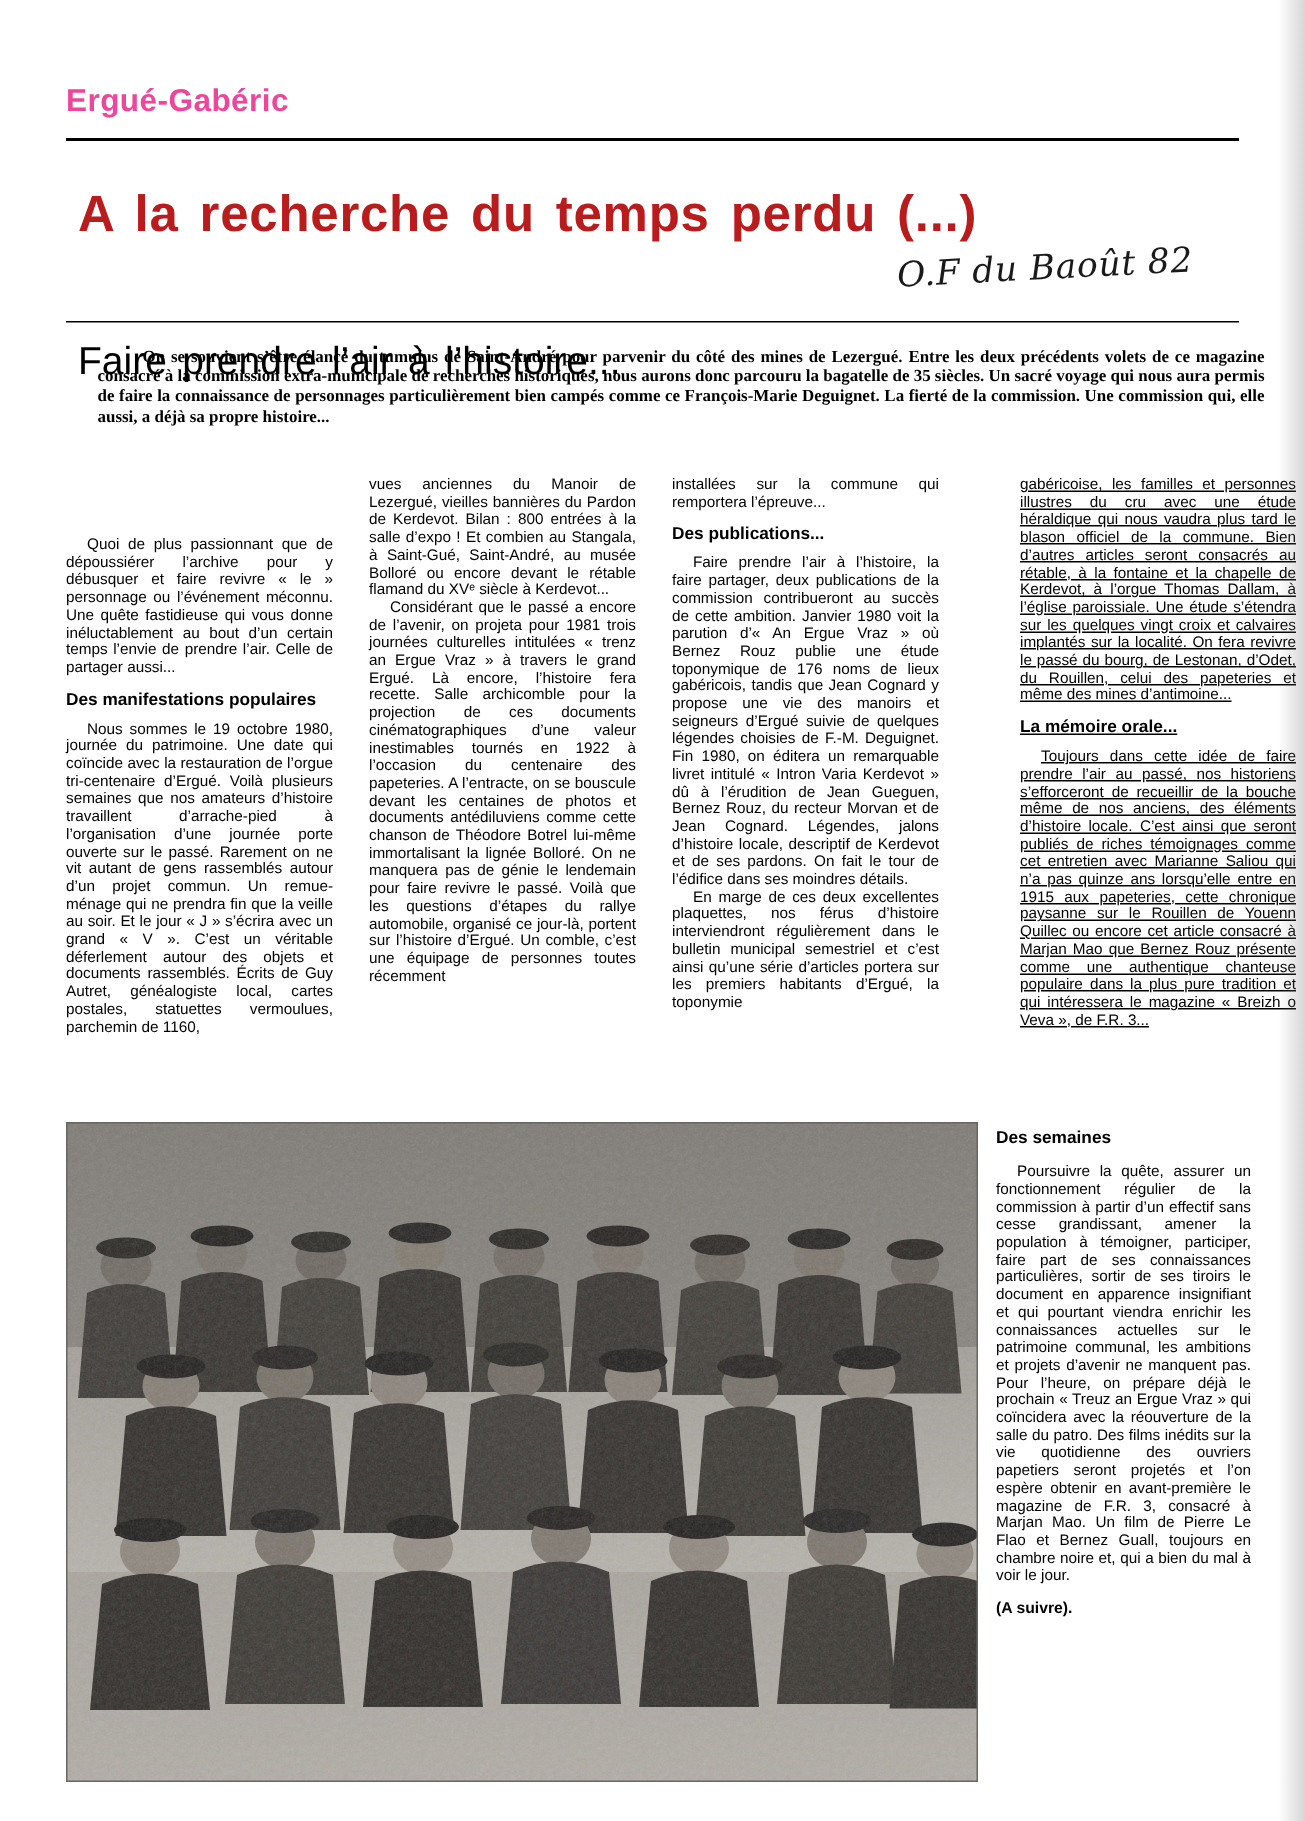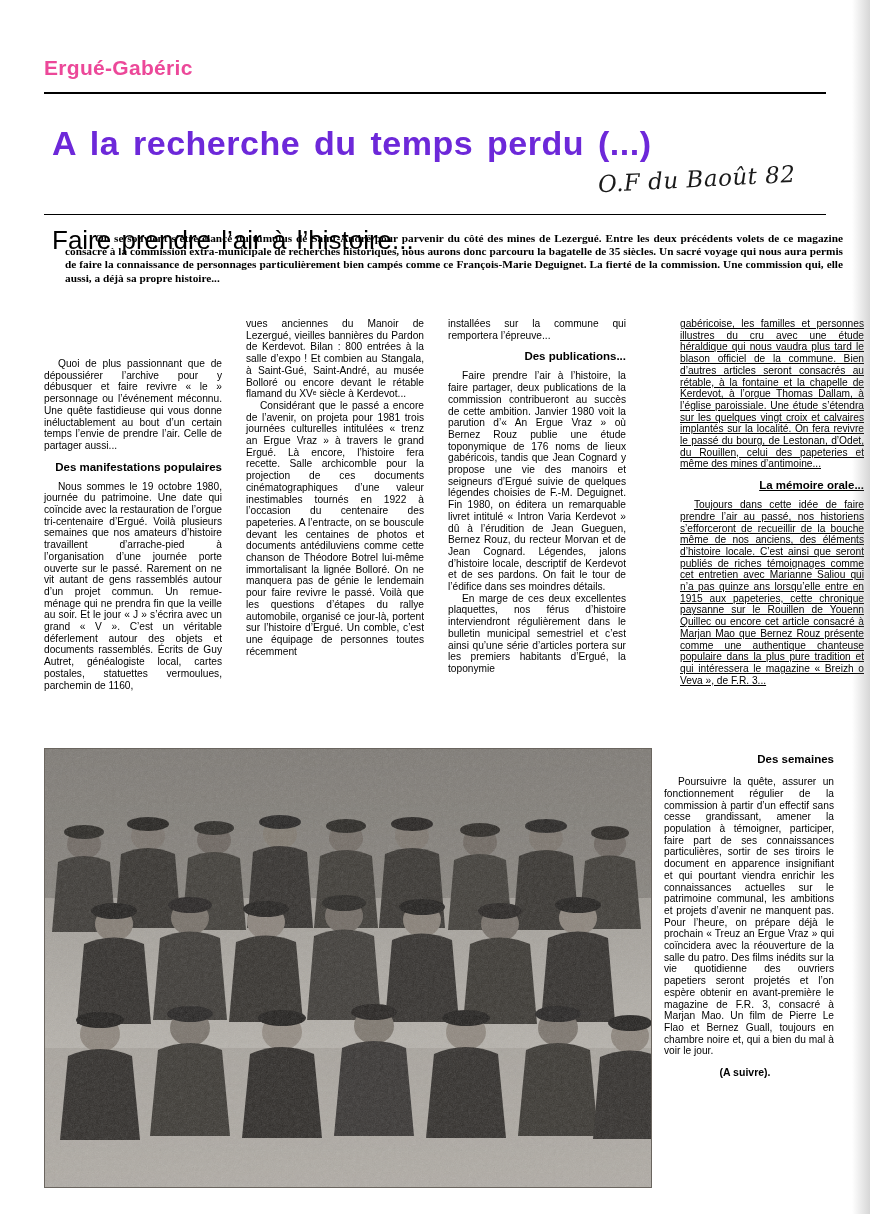--- a/index.html
+++ b/index.html
@@ -35,21 +35,21 @@
     width: 782px; height: 2px;
     background: #000;
   }
   .headline {
     position: absolute;
     left: 52px; top: 124px;
     width: 770px;
     font-size: 34px;
     font-weight: bold;
     letter-spacing: 0.5px;
-    color: #6d28d9;
+    color: #b91c1c;
     word-spacing: 4px;
   }
   .subhead {
     position: absolute;
     left: 52px; top: 178px;
     width: 560px;
     font-size: 26px;
     font-weight: normal;
     color: #000;
     word-spacing: 3px;
@@ -102,21 +102,21 @@
   .col p { margin: 0 0 0 0; }
   .col p + p { margin-top: 0px; }
   .col .ind { display: inline-block; width: 14px; }
   #col1 { left: 0px; margin-top: 40px; }
   #col2 { left: 202px; }
   #col3 { left: 404px; }
   #col4 { left: 636px; width: 184px; text-decoration: underline; }
 
   .subtitle {
     display: block;
-    text-align: right;
+    text-align: left;
     font-weight: bold;
     font-size: 11.5px;
     line-height: 13px;
     margin: 9px 0 7px 0;
   }
 
   .photo {
     position: absolute;
     left: 44px; top: 748px;
     width: 608px; height: 440px;
@@ -138,21 +138,21 @@
     left: 664px; top: 744px;
     width: 170px;
     font-size: 10.2px;
     line-height: 11.7px;
     text-align: justify;
     color: #000;
   }
   .col5 .ind { display: inline-block; width: 14px; }
   .asuivre {
     display: block;
-    text-align: center;
+    text-align: left;
     font-weight: bold;
     font-size: 10.5px;
     margin-top: 8px;
     padding-right: 8px;
   }
   .footer-block {
     position: absolute;
     left: 664px; top: 1164px;
     width: 180px;
     font-size: 11px;

